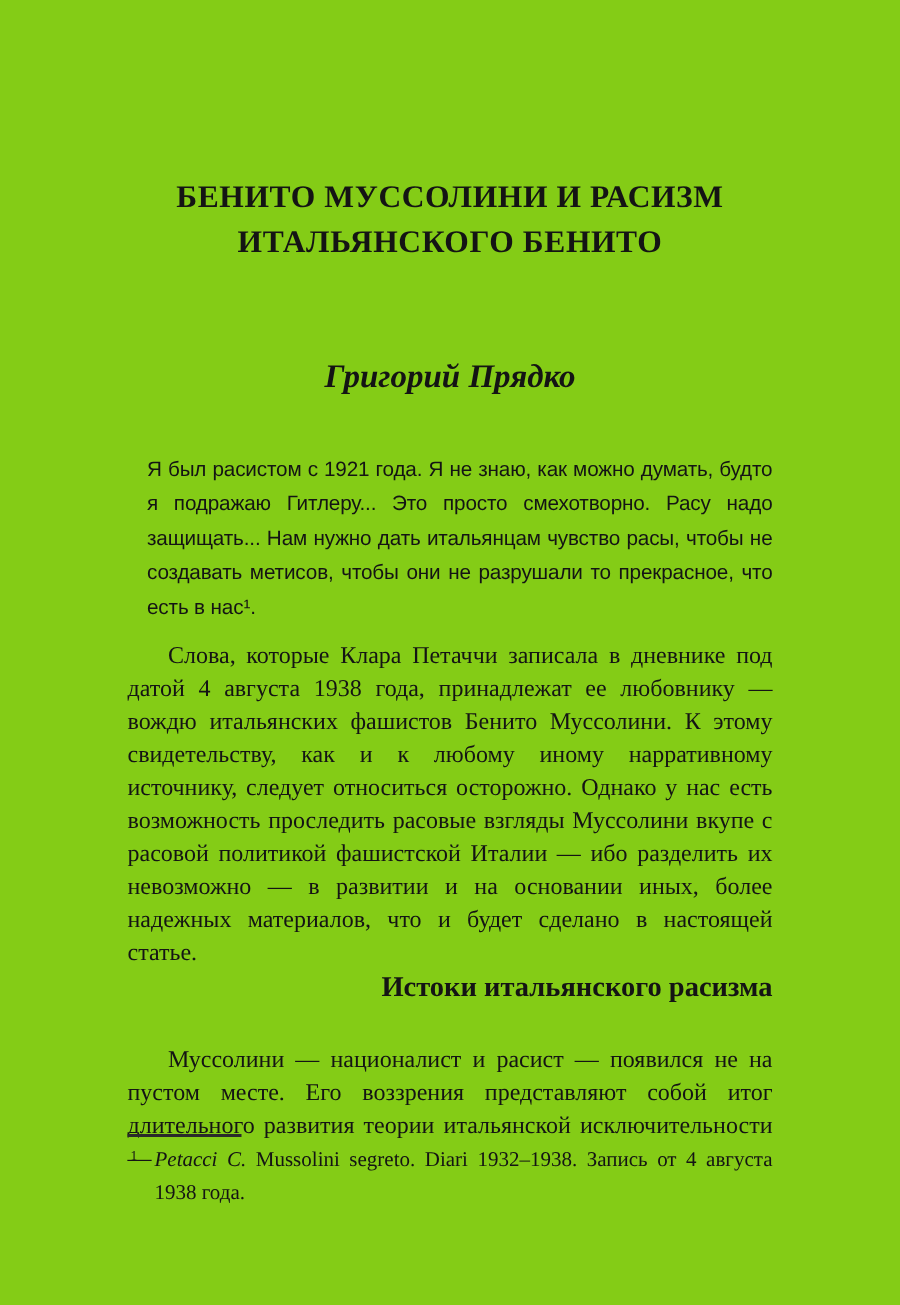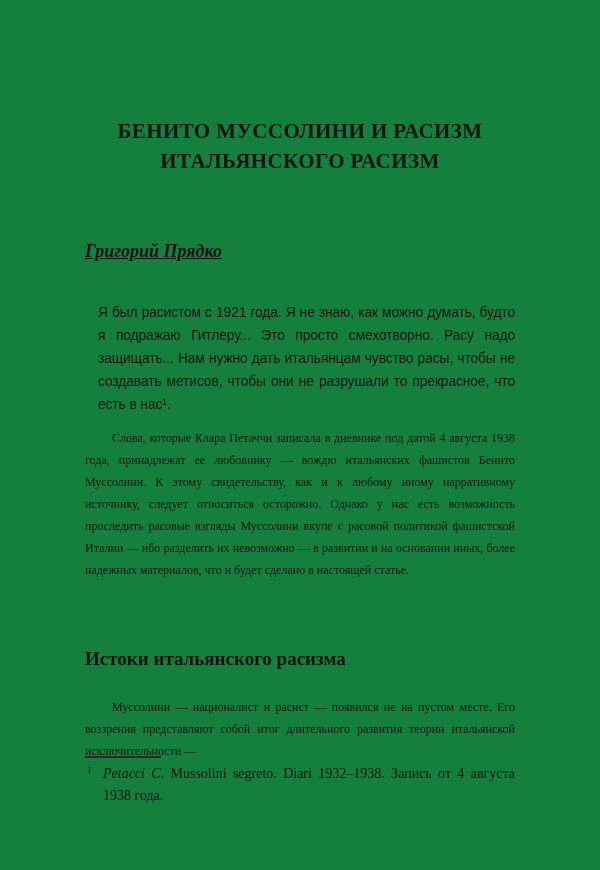--- a/index.html
+++ b/index.html
@@ -4,70 +4,69 @@
 <style>
   html, body {
     margin: 0;
     padding: 0;
     background: #ffffff;
   }
   .page {
     position: relative;
     width: 600px;
     height: 870px;
-    background: #15803d;
+    background: #84cc16;
     color: #141414;
     font-family: "Liberation Serif", serif;
     overflow: hidden;
   }
   
   .block {
     position: absolute;
     left: 85px;
     right: 85px;
   }
   .title {
     top: 116px;
     text-align: center;
     font-weight: bold;
     font-size: 21px;
     line-height: 30px;
     letter-spacing: 0.4px;
   }
   .author {
     top: 240px;
-    text-align: left;
+    text-align: center;
     font-weight: bold;
     font-style: italic;
-    font-size: 18px;
+    font-size: 22px;
     line-height: 22px;
-    text-decoration: underline;
   }
   .epigraph {
     top: 301px;
     padding-left: 13px;
     margin: 0;
     font-family: "Liberation Sans", "DejaVu Sans", sans-serif;
     font-weight: normal;
     font-size: 13.8px;
     letter-spacing: -0.1px;
     line-height: 23px;
     text-align: justify;
   }
   .body-par {
     margin: 0;
-    font-size: 12px;
+    font-size: 16px;
     line-height: 22px;
     text-align: justify;
     text-indent: 27px;
   }
   .par1 { top: 427px; }
   .heading {
     top: 646px;
-    text-align: left;
+    text-align: right;
     font-weight: bold;
     font-size: 19px;
     line-height: 26px;
   }
   .par2 { top: 696px; }
   .footnote {
     top: 756px;
   }
   .fn-rule {
     width: 76px;
@@ -91,21 +90,21 @@
     line-height: 9px;
   }
 </style>
 </head>
 <body>
 
 <div class="page">
 
   <div class="block title">
     <div>БЕНИТО МУССОЛИНИ И РАСИЗМ</div>
-    <div>ИТАЛЬЯНСКОГО РАСИЗМ</div>
+    <div>ИТАЛЬЯНСКОГО БЕНИТО</div>
   </div>
 
   <div class="block author">Григорий Прядко</div>
 
   <p class="block epigraph">Я был расистом с 1921 года. Я не знаю, как можно думать, будто я подражаю Гитлеру... Это просто смехотворно. Расу надо защищать... Нам нужно дать итальянцам чувство расы, чтобы не создавать метисов, чтобы они не разрушали то прекрасное, что есть в нас¹.</p>
 
   <p class="block body-par par1">Слова, которые Клара Петаччи записала в дневнике под датой 4 августа 1938 года, принадлежат ее любовнику — вождю итальянских фашистов Бенито Муссолини. К этому свидетельству, как и к любому иному нарративному источнику, следует относиться осторожно. Однако у нас есть возможность проследить расовые взгляды Муссолини вкупе с расовой политикой фашистской Италии — ибо разделить их невозможно — в развитии и на основании иных, более надежных материалов, что и будет сделано в настоящей статье.</p>
 
   <div class="block heading">Истоки итальянского расизма</div>
 

